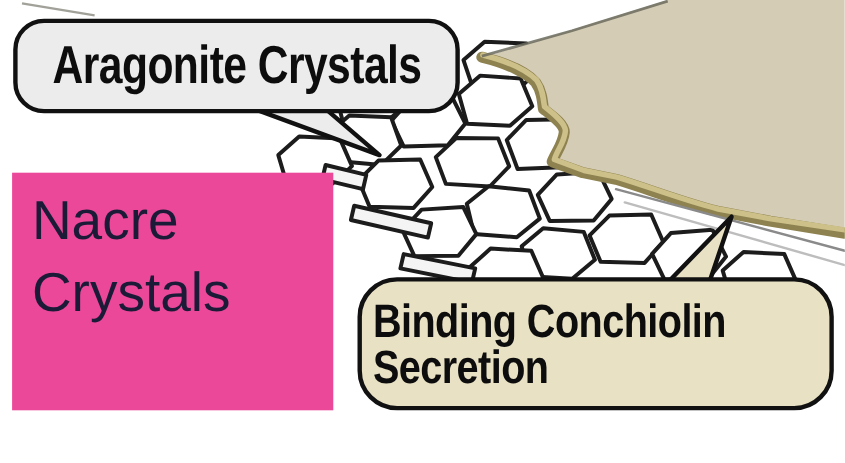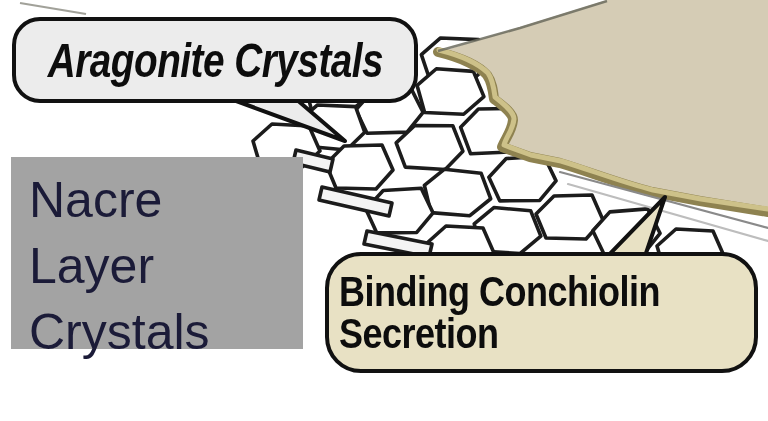--- a/index.html
+++ b/index.html
@@ -2,33 +2,33 @@
 <html><head>
 <meta charset="utf-8">
 <style>
   html,body{margin:0;padding:0;}
   body{width:768px;height:421px;position:relative;background:#ffffff;overflow:hidden;
        font-family:"Liberation Sans", sans-serif;}
   .stage{position:absolute;inset:0;width:768px;height:421px;}
   svg.illustration{position:absolute;left:0;top:0;z-index:1;}
   .label-box{position:absolute;box-sizing:border-box;z-index:2;}
   .title-block{
-    left:11px;top:157px;width:292px;height:192px;
-    background:#a3a3a3;color:#1b1b38;
+    left:11px;top:157px;width:292px;height:216px;
+    background:#ec4899;color:#1b1b38;
     padding:10px 0 0 18px;
     font-size:50px;line-height:66px;font-weight:400;
     letter-spacing:0px;
   }
   .bubble{
     border:4px solid #111111;color:#0d0d0d;font-weight:700;
     display:flex;flex-direction:column;justify-content:center;
   }
   .bubble-aragonite{
     left:12px;top:17px;width:406px;height:86px;border-radius:28px;
-    background:#ececec;align-items:center;font-style:italic;
+    background:#ececec;align-items:center;
   }
   .bubble-aragonite .line{
     font-size:38px;letter-spacing:-0.5px;white-space:nowrap;
     transform:scale(1.02,1.28);transform-origin:center center;
   }
   .bubble-conchiolin{
     left:325px;top:252px;width:433px;height:121px;border-radius:36px;
     background:#e8e1c4;padding-left:10px;
   }
   .bubble-conchiolin .line{
@@ -95,21 +95,20 @@
       <path stroke="#8a8a8a" stroke-width="2.2" d="M560,172 L768,228"></path>
       <path stroke="#bdbdbd" stroke-width="2.2" d="M568,184 L768,241"></path>
     </g>
 
     <polygon points="220,95 345,141 296,99" fill="#ececec" stroke="#111111" stroke-width="4" stroke-linejoin="round"></polygon>
     <polygon points="602,262 665,197 643,262" fill="#e8e1c4" stroke="#111111" stroke-width="4" stroke-linejoin="round"></polygon>
   </svg>
 
   <div class="label-box title-block">
     <div>Nacre</div>
-    <div>Layer</div>
     <div>Crystals</div>
   </div>
 
   <div class="label-box bubble bubble-aragonite">
     <div class="line">Aragonite Crystals</div>
   </div>
 
   <div class="label-box bubble bubble-conchiolin">
     <div class="line">Binding Conchiolin</div>
     <div class="line">Secretion</div>

